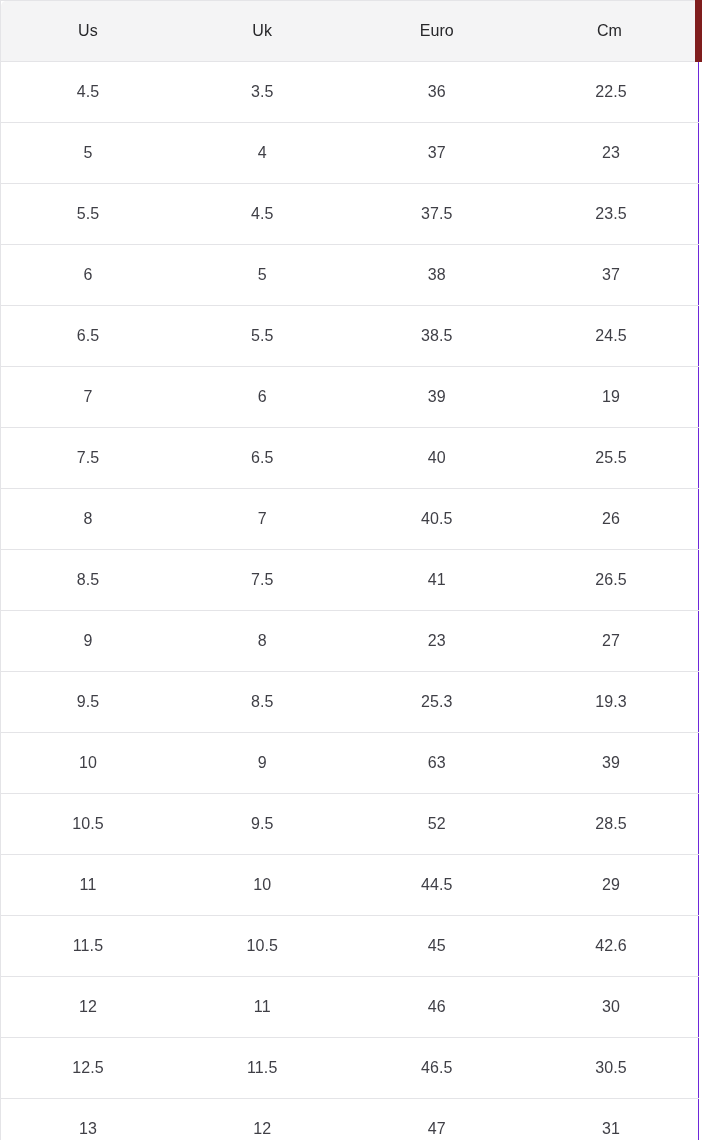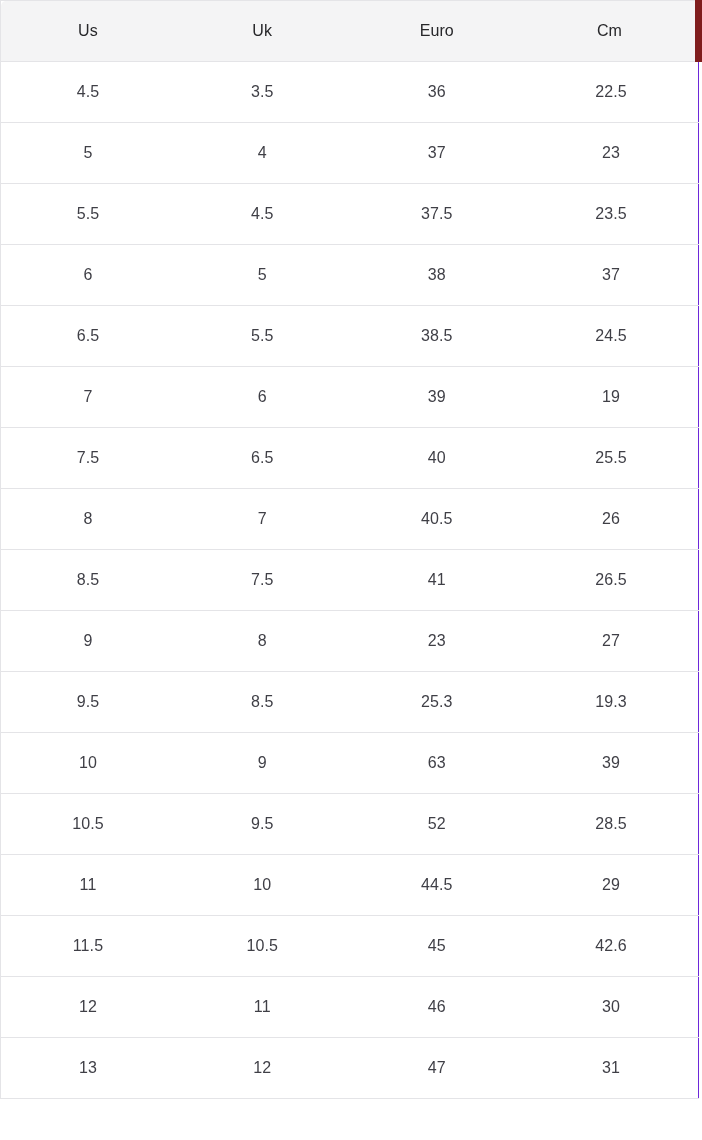--- a/index.html
+++ b/index.html
@@ -182,20 +182,26 @@
           <td>45</td>
           <td>42.6</td>
         </tr>
         <tr class="data-row">
           <td>12</td>
           <td>11</td>
           <td>46</td>
           <td>30</td>
         </tr>
         <tr class="data-row">
+          <td>12.5</td>
+          <td>11.5</td>
+          <td>46.5</td>
+          <td>30.5</td>
+        </tr>
+        <tr class="data-row">
           <td>13</td>
           <td>12</td>
           <td>47</td>
           <td>31</td>
         </tr>
       </tbody>
   </table>
 </div>
 
 </body></html>

